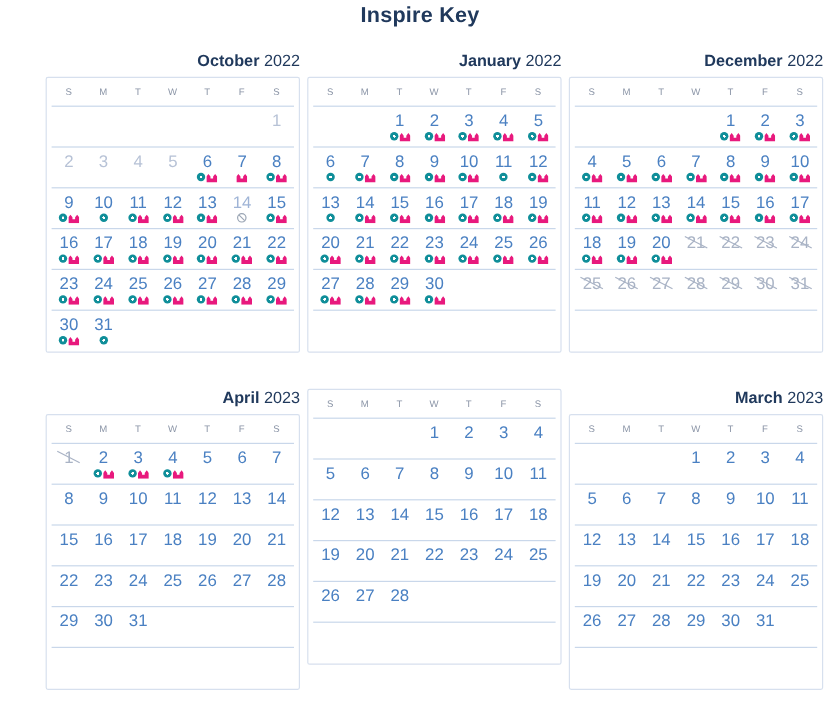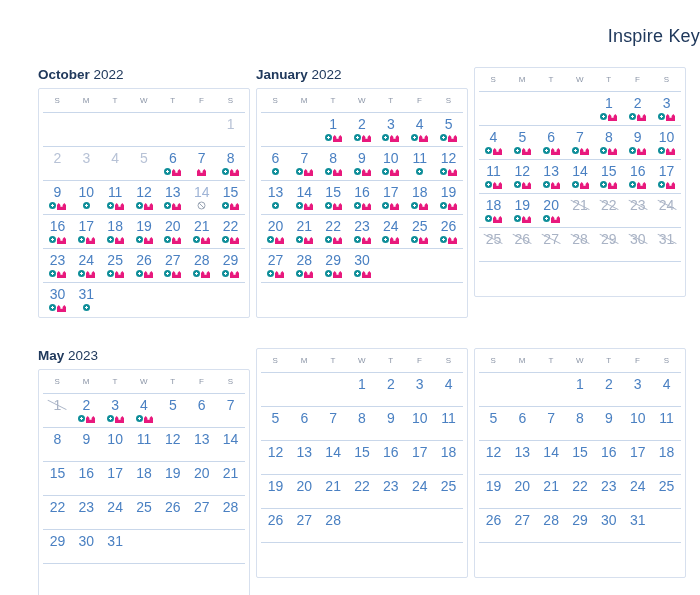--- a/index.html
+++ b/index.html
@@ -7,29 +7,29 @@
     --weekday:#8b95a7; --line:#c9d7ea; --border:#d7e0ee;
     --teal:#0f8e99; --pink:#e8197d; --blocked:#9aa5b4; --blocked-num:#9fb4d6;
   }
   *{box-sizing:border-box;}
   html,body{margin:0;padding:0;}
   body{
     width:700px;height:595px;background:#ffffff;overflow:hidden;
     font-family:"Liberation Sans","DejaVu Sans",sans-serif;
   }
   .main-title{
-    padding-top:26px;text-align:right;font-size:18px;line-height:20px;
-    font-weight:normal;color:var(--navy);letter-spacing:.2px;
+    padding-top:2px;text-align:center;font-size:18px;line-height:20px;
+    font-weight:bold;color:var(--navy);letter-spacing:.2px;
   }
   #calendars{
     display:grid;grid-template-columns:repeat(3,212px);
     column-gap:6px;row-gap:30px;margin-left:38px;margin-top:21px;
   }
   .month-title{
-    text-align:left;font-size:13.5px;line-height:16px;color:var(--navy);
+    text-align:right;font-size:13.5px;line-height:16px;color:var(--navy);
     margin-bottom:5px;
   }
   .mname{font-weight:bold;}
   .cal-box{
     border:1px solid var(--border);border-radius:2px;background:#fff;
     padding:0 4px;height:230px;
   }
   .wk-row{display:flex;height:34px;}
   .wk-row.hdr{height:24px;align-items:center;}
   .hdr,.bb{border-bottom:1px solid var(--line);}
@@ -745,20 +745,21 @@
           <div class="cell"></div>
           <div class="cell"></div>
           <div class="cell"></div>
           <div class="cell"></div>
           <div class="cell"></div>
           <div class="cell"></div>
         </div>
       </div>
     </div>
     <div class="month">
+      <div class="month-title"><span class="mname">December</span><span class="myear"> 2022</span></div>
       <div class="cal-box">
         <div class="wk-row hdr">
           <div class="cell wd">S</div>
           <div class="cell wd">M</div>
           <div class="cell wd">T</div>
           <div class="cell wd">W</div>
           <div class="cell wd">T</div>
           <div class="cell wd">F</div>
           <div class="cell wd">S</div>
         </div>
@@ -1045,21 +1046,21 @@
           <div class="cell"></div>
           <div class="cell"></div>
           <div class="cell"></div>
           <div class="cell"></div>
           <div class="cell"></div>
           <div class="cell"></div>
         </div>
       </div>
     </div>
     <div class="month">
-      <div class="month-title"><span class="mname">May</span><span class="myear"> 2023</span></div>
+      <div class="month-title"><span class="mname">April</span><span class="myear"> 2023</span></div>
       <div class="cal-box">
         <div class="wk-row hdr">
           <div class="cell wd">S</div>
           <div class="cell wd">M</div>
           <div class="cell wd">T</div>
           <div class="cell wd">W</div>
           <div class="cell wd">T</div>
           <div class="cell wd">F</div>
           <div class="cell wd">S</div>
         </div>
@@ -1378,20 +1379,21 @@
           <div class="cell"></div>
           <div class="cell"></div>
           <div class="cell"></div>
           <div class="cell"></div>
           <div class="cell"></div>
           <div class="cell"></div>
         </div>
       </div>
     </div>
     <div class="month">
+      <div class="month-title"><span class="mname">March</span><span class="myear"> 2023</span></div>
       <div class="cal-box">
         <div class="wk-row hdr">
           <div class="cell wd">S</div>
           <div class="cell wd">M</div>
           <div class="cell wd">T</div>
           <div class="cell wd">W</div>
           <div class="cell wd">T</div>
           <div class="cell wd">F</div>
           <div class="cell wd">S</div>
         </div>

